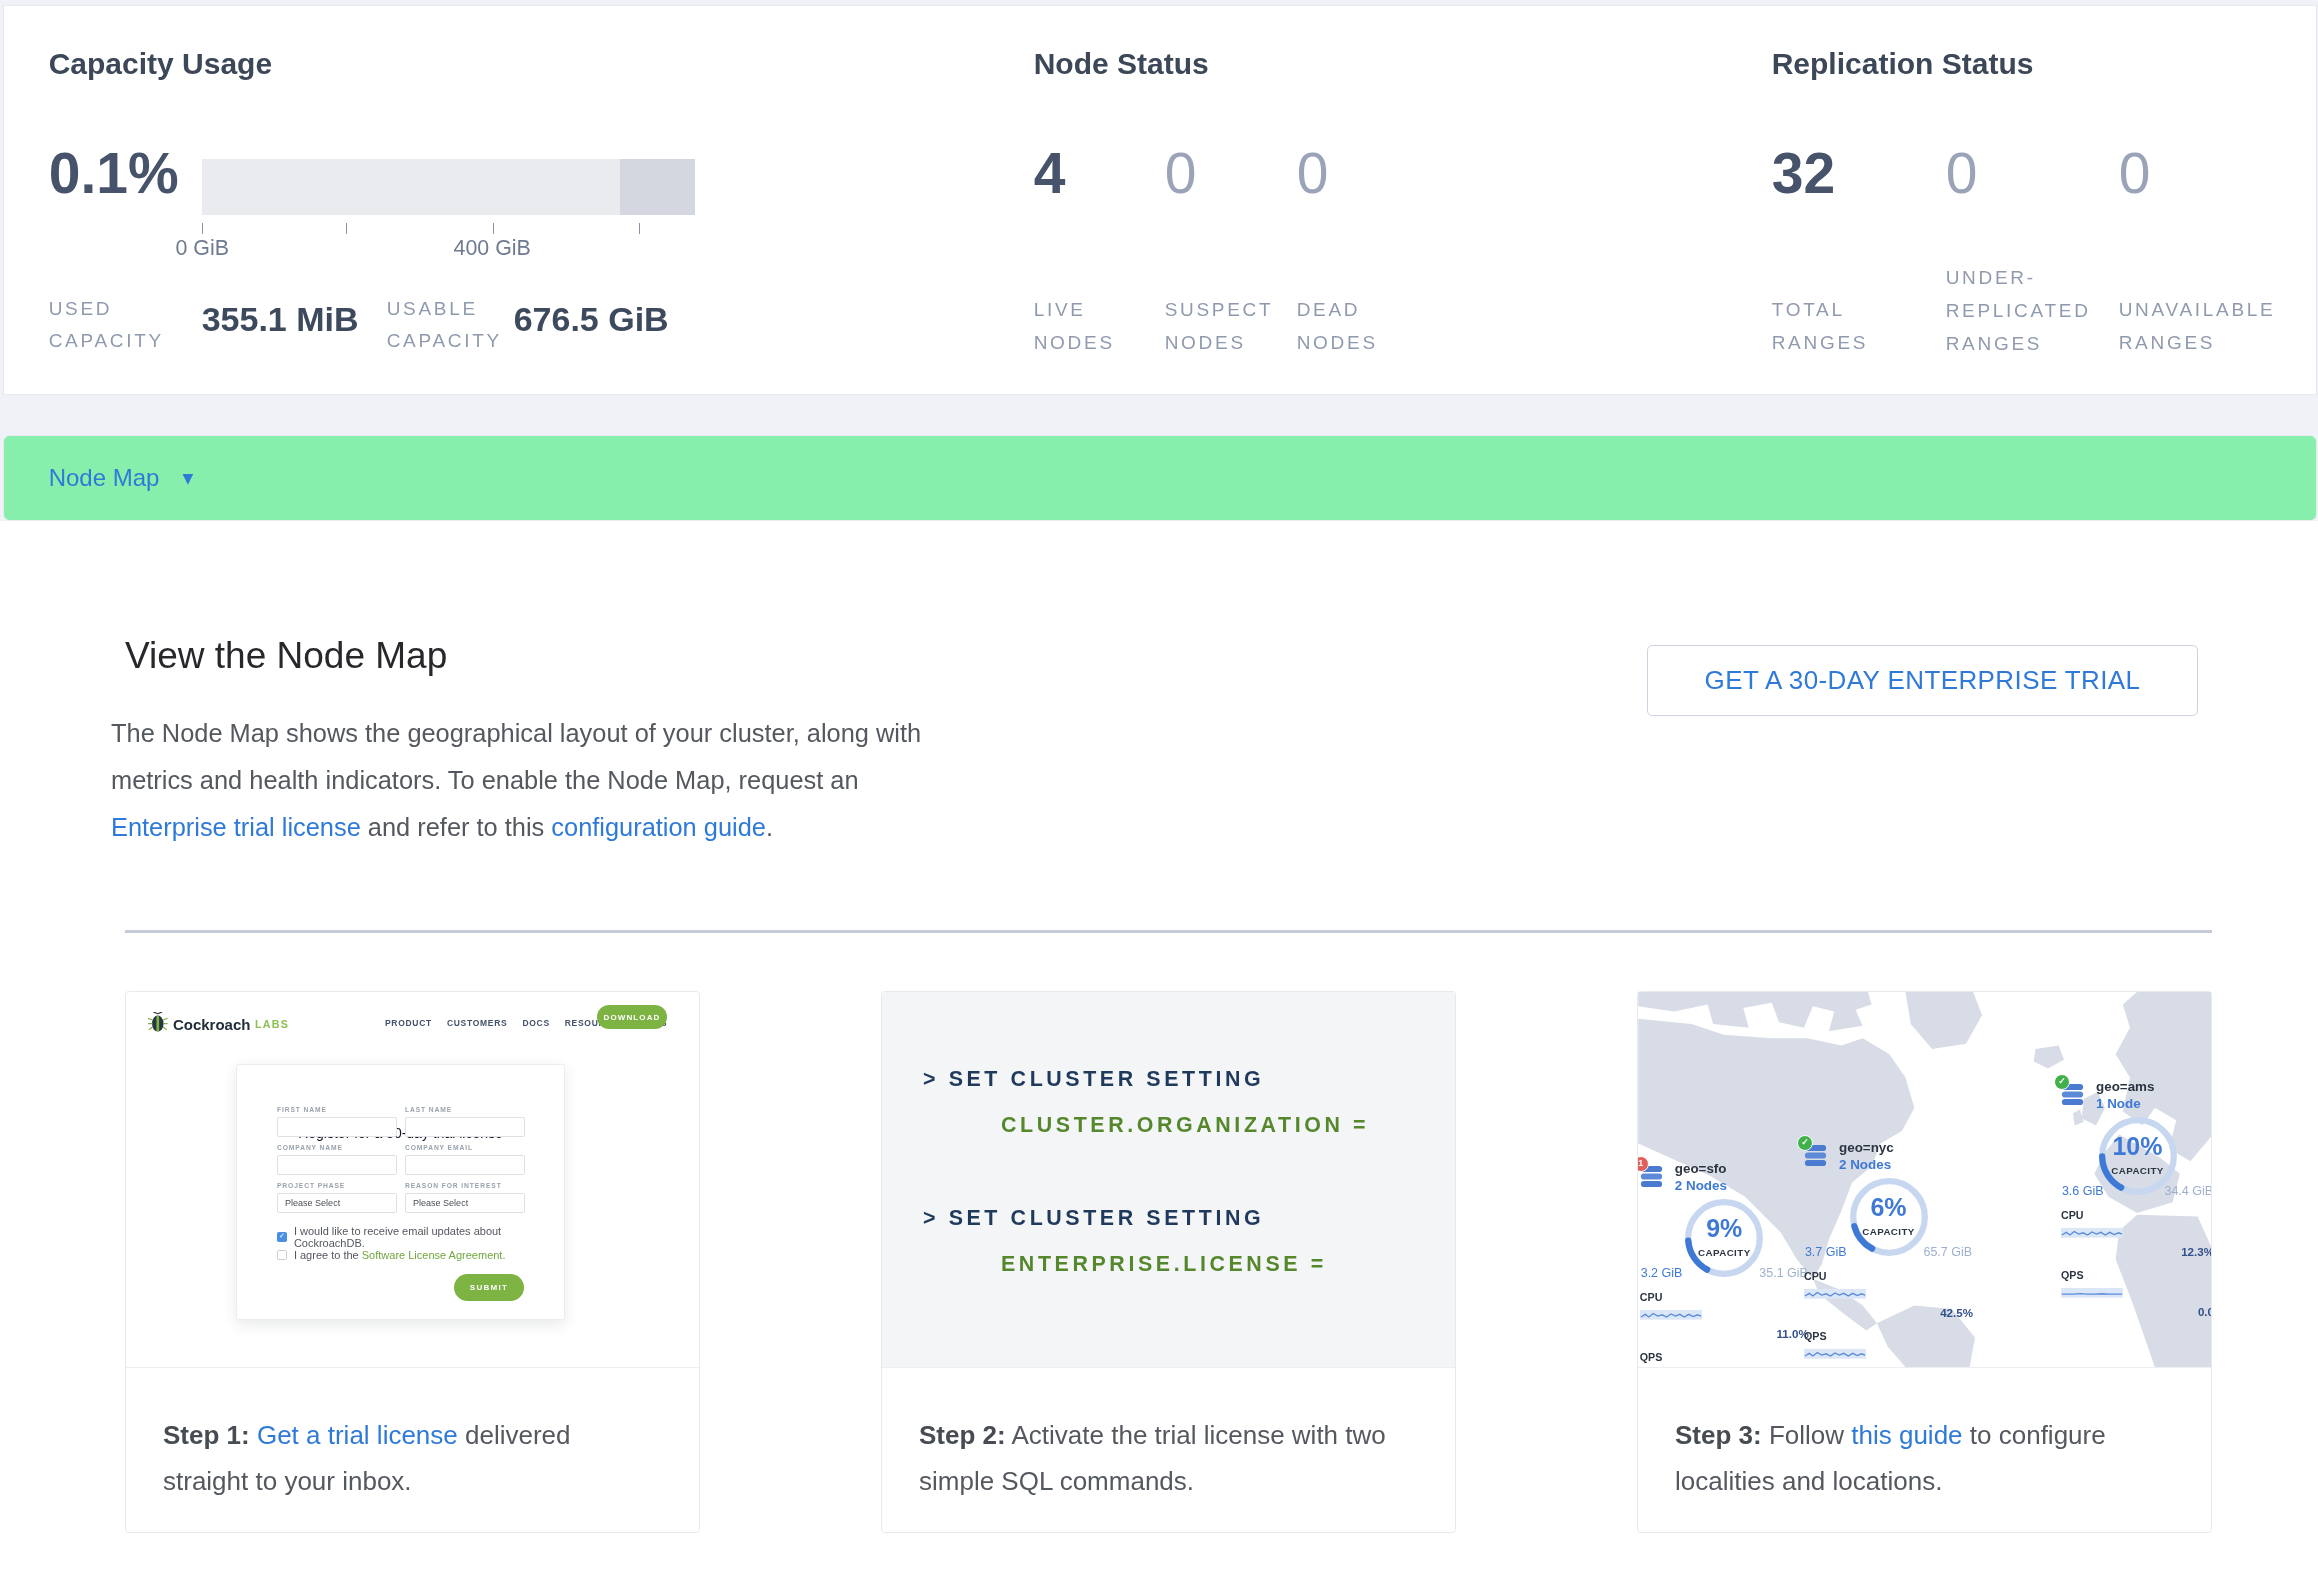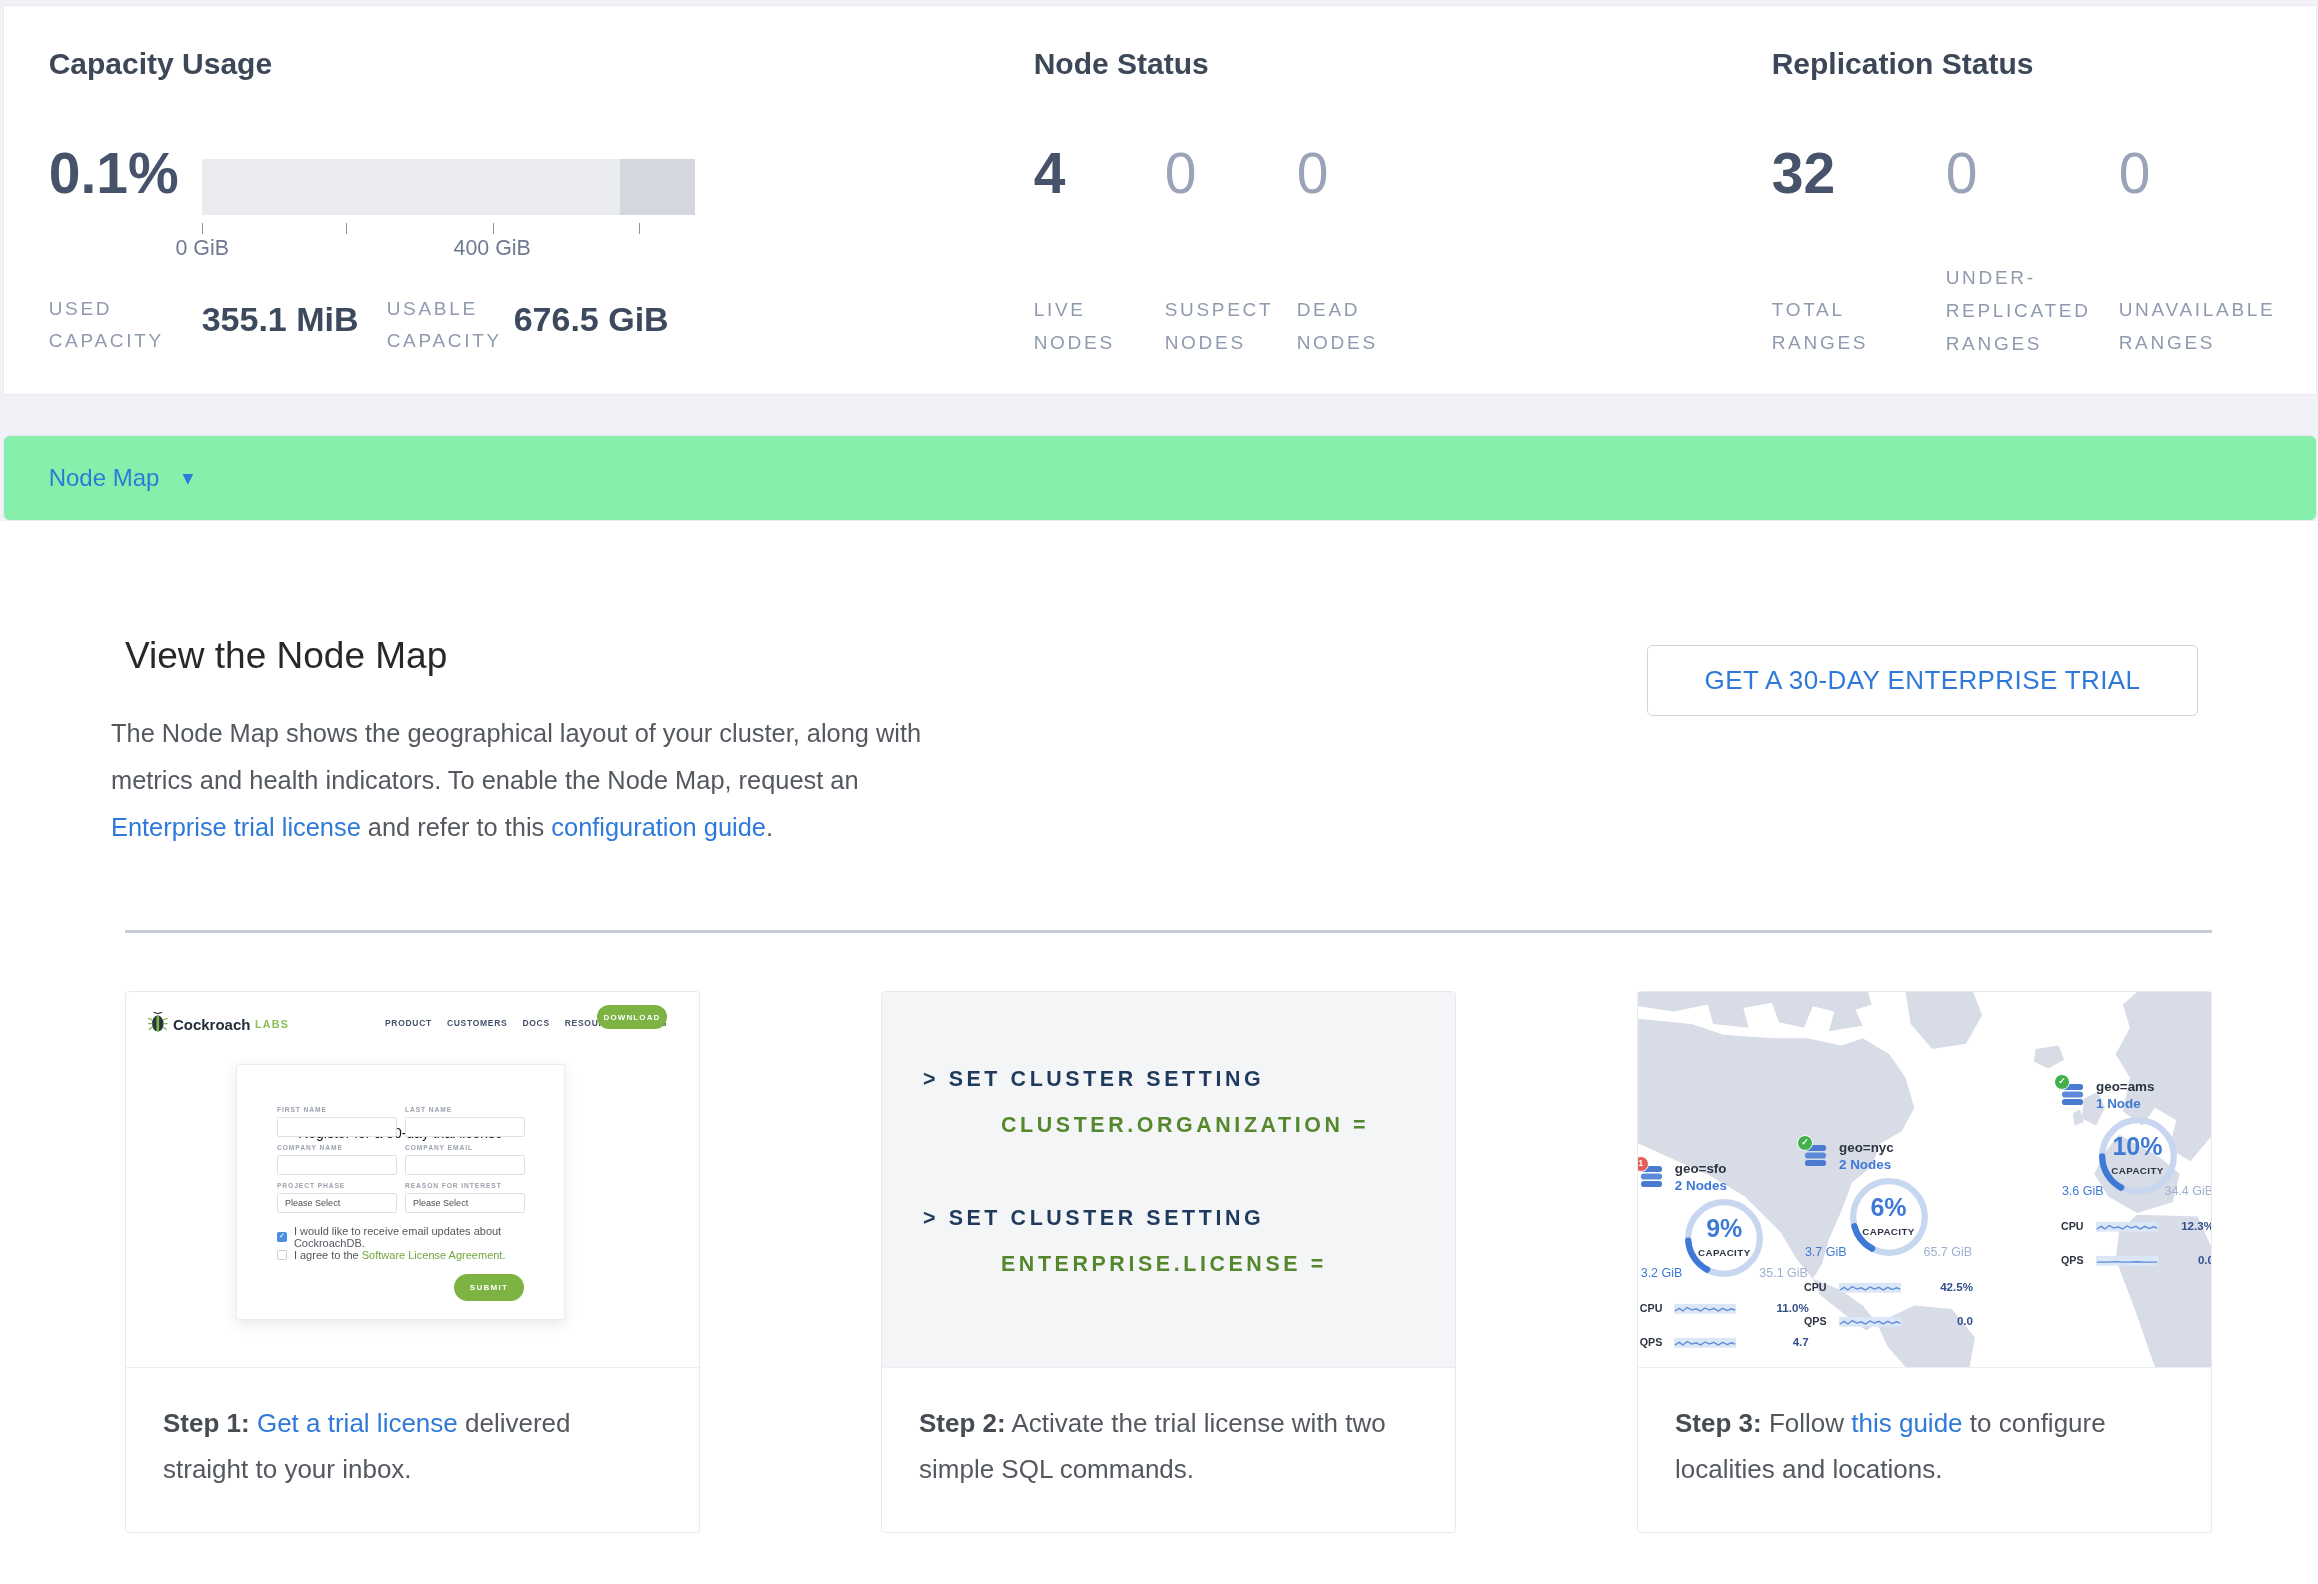--- a/index.html
+++ b/index.html
@@ -37,21 +37,21 @@
                border:1.8px solid #ccd2de; border-radius:5.3px; color:#2f7ad9; font-size:26px;
                letter-spacing:0.4px; display:flex; align-items:center; justify-content:center;
                cursor:pointer; font-family:"Liberation Sans", sans-serif; }
   #divider { position:absolute; left:125px; top:409px; width:2087px; height:2.7px; background:#c7cad7; }
 
   
   .card { position:absolute; top:470px; width:575px; height:542px; background:#fff;
           border:0.9px solid #e7e9ee; border-radius:3.6px; }
   .card-img { position:absolute; top:0; left:0; right:0; height:375px; overflow:hidden; }
   .card-caption { position:absolute; left:0; right:0; top:375px; bottom:0; border-top:0.9px solid #eceef1;
-                  padding:32px 36px 0 37px; font-size:26px; line-height:46px; color:#54585f; }
+                  padding:44px 36px 0 37px; font-size:26px; line-height:46px; color:#54585f; }
   .card-caption b { color:#474c52; }
 
   
   .mini-logo { position:absolute; left:22px; top:20px; display:flex; align-items:center; }
   .mini-logo .lg-word { font-size:15px; font-weight:bold; color:#232e3b; margin-left:5.3px; }
   .mini-logo .lg-suffix { font-size:10.7px; font-weight:bold; color:#8cbf52; letter-spacing:1.3px; margin-left:4.5px; }
   .mini-nav { position:absolute; left:259px; top:26px; display:flex; gap:15px; }
   .mini-nav span { font-size:8.5px; font-weight:bold; color:#44516b; letter-spacing:0.7px; }
   .mini-download { position:absolute; right:32px; top:13.4px; width:70px; height:24px; border-radius:12.5px;
                    background:#7db343; color:#fff; font-size:8px; font-weight:bold; letter-spacing:1.1px;
@@ -92,21 +92,21 @@
   .mn-name { font-size:13.4px; font-weight:bold; color:#2c3442; display:block; }
   .mn-nodes { font-size:13.4px; font-weight:bold; color:#3f79d6; display:block; margin-top:1.8px; }
   .mn-donut { position:relative; width:86px; height:86px; margin:1.8px auto 0; }
   .mn-pct { position:absolute; top:19.6px; left:0; right:0; text-align:center; font-size:25px;
             font-weight:bold; color:#3f79d6; }
   .mn-cap { position:absolute; top:52px; left:0; right:0; text-align:center; font-size:9.8px;
             font-weight:bold; color:#2c3442; letter-spacing:0.4px; }
   .mn-gib { display:flex; justify-content:space-between; margin-top:-14.3px; padding:0 0.9px; font-size:12.5px; }
   .mn-gib .used { color:#3f79d6; }
   .mn-gib .total { color:#9fb0cf; }
-  .mn-metric { display:flex; align-items:flex-end; gap:6.2px; margin-top:21px; }
+  .mn-metric { display:flex; align-items:flex-start; gap:6.2px; margin-top:11px;flex-direction:column; }
   .mn-metric .ml { width:28.5px; font-size:10.7px; font-weight:bold; color:#2c3442; }
   .mn-metric .mv { margin-left:auto; font-size:11.6px; font-weight:bold; color:#33508a; }
 </style>
 </head>
 <body>
 
 <div id="stats-panel">
 
   <div class="sec-title" style="left:45px;">Capacity Usage</div>
   <div class="big-num emph" style="left:45px;">0.1%</div>

